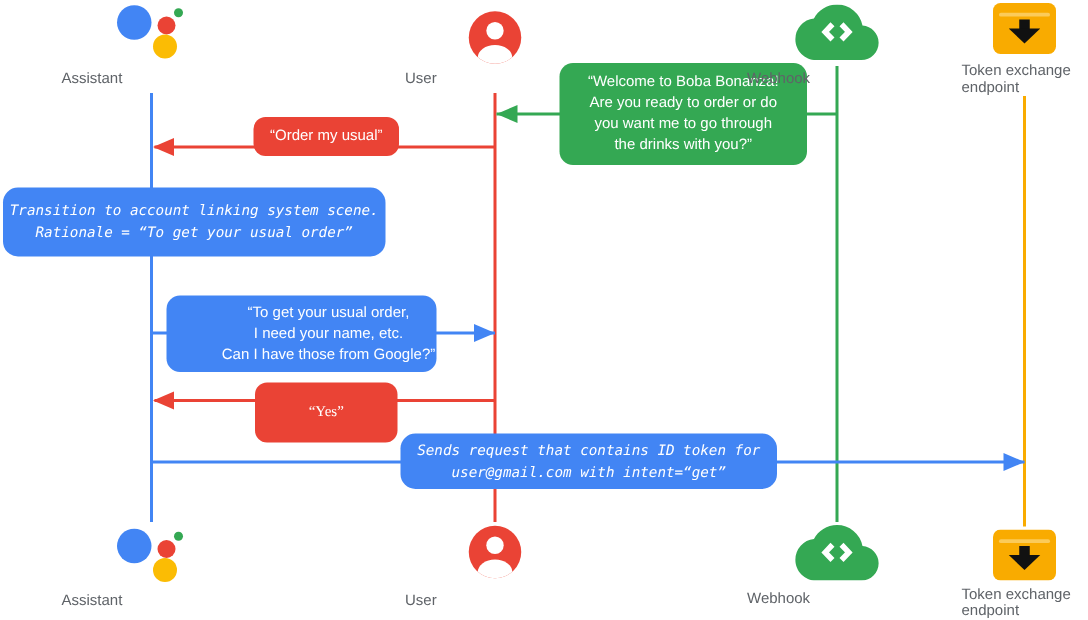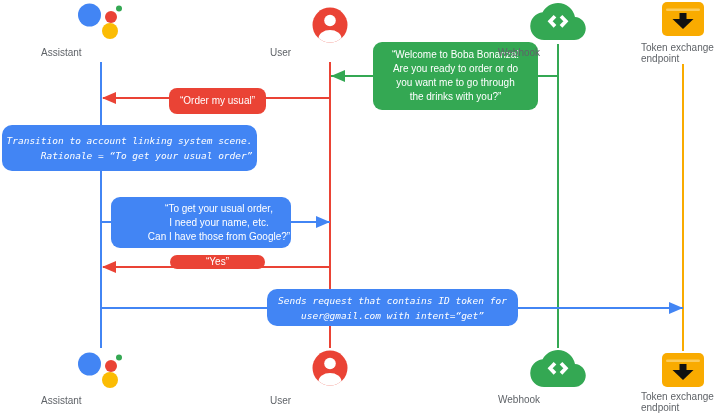--- a/index.html
+++ b/index.html
@@ -62,30 +62,30 @@
   <div class="arrow left red" style="left:102px;top:261px;"></div>
 
   <div class="msgline blue" style="left:101px;top:307px;width:582px;"></div>
   <div class="arrow right blue" style="left:669px;top:302px;"></div>
 
   <div class="msgbox speech green" style="left:373px;top:42px;width:165px;height:68px;">“Welcome to Boba Bonanza!
 Are you ready to order or do
 you want me to go through
 the drinks with you?”</div>
 
-  <div class="msgbox speech red" style="left:169px;top:88px;width:97px;height:26px;border-radius:8px;">“Order my usual”</div>
+  <div class="msgbox speech red" style="left:169px;top:78px;width:97px;height:26px;border-radius:8px;">“Order my usual”</div>
 
-  <div class="msgbox system blue" style="left:2px;top:125px;width:255px;height:46px;text-align:right;">Transition to account linking system scene.
+  <div class="msgbox system blue" style="left:2px;top:125px;width:255px;height:46px;">Transition to account linking system scene.
 Rationale = “To get your usual order”</div>
 
   <div class="msgbox speech blue" style="left:111px;top:197px;width:180px;height:51px;padding-left:36px;">“To get your usual order,
 I need your name, etc.
 Can I have those from Google?”</div>
 
-  <div class="msgbox speech red" style="left:170px;top:255px;width:95px;height:14px;border-radius:8px;">“Yes”</div>
+  <div class="msgbox speech red" style="left:170px;top:255px;width:95px;height:40px;border-radius:8px;font-family:Liberation Serif, serif;">“Yes”</div>
 
   <div class="msgbox system blue" style="left:267px;top:289px;width:251px;height:37px;">Sends request that contains ID token for
 user@gmail.com with intent=“get”</div>
 
   <svg class="icon" style="left:77px;top:2px;" width="48" height="38" viewBox="0 0 48 38">
     <circle cx="12.5" cy="13" r="11.5" fill="#4285F4"></circle>
     <circle cx="42" cy="6.5" r="3" fill="#34A853"></circle>
     <circle cx="34" cy="15" r="6" fill="#EA4335"></circle>
     <circle cx="33" cy="29" r="8" fill="#FBBC04"></circle>
   </svg>

